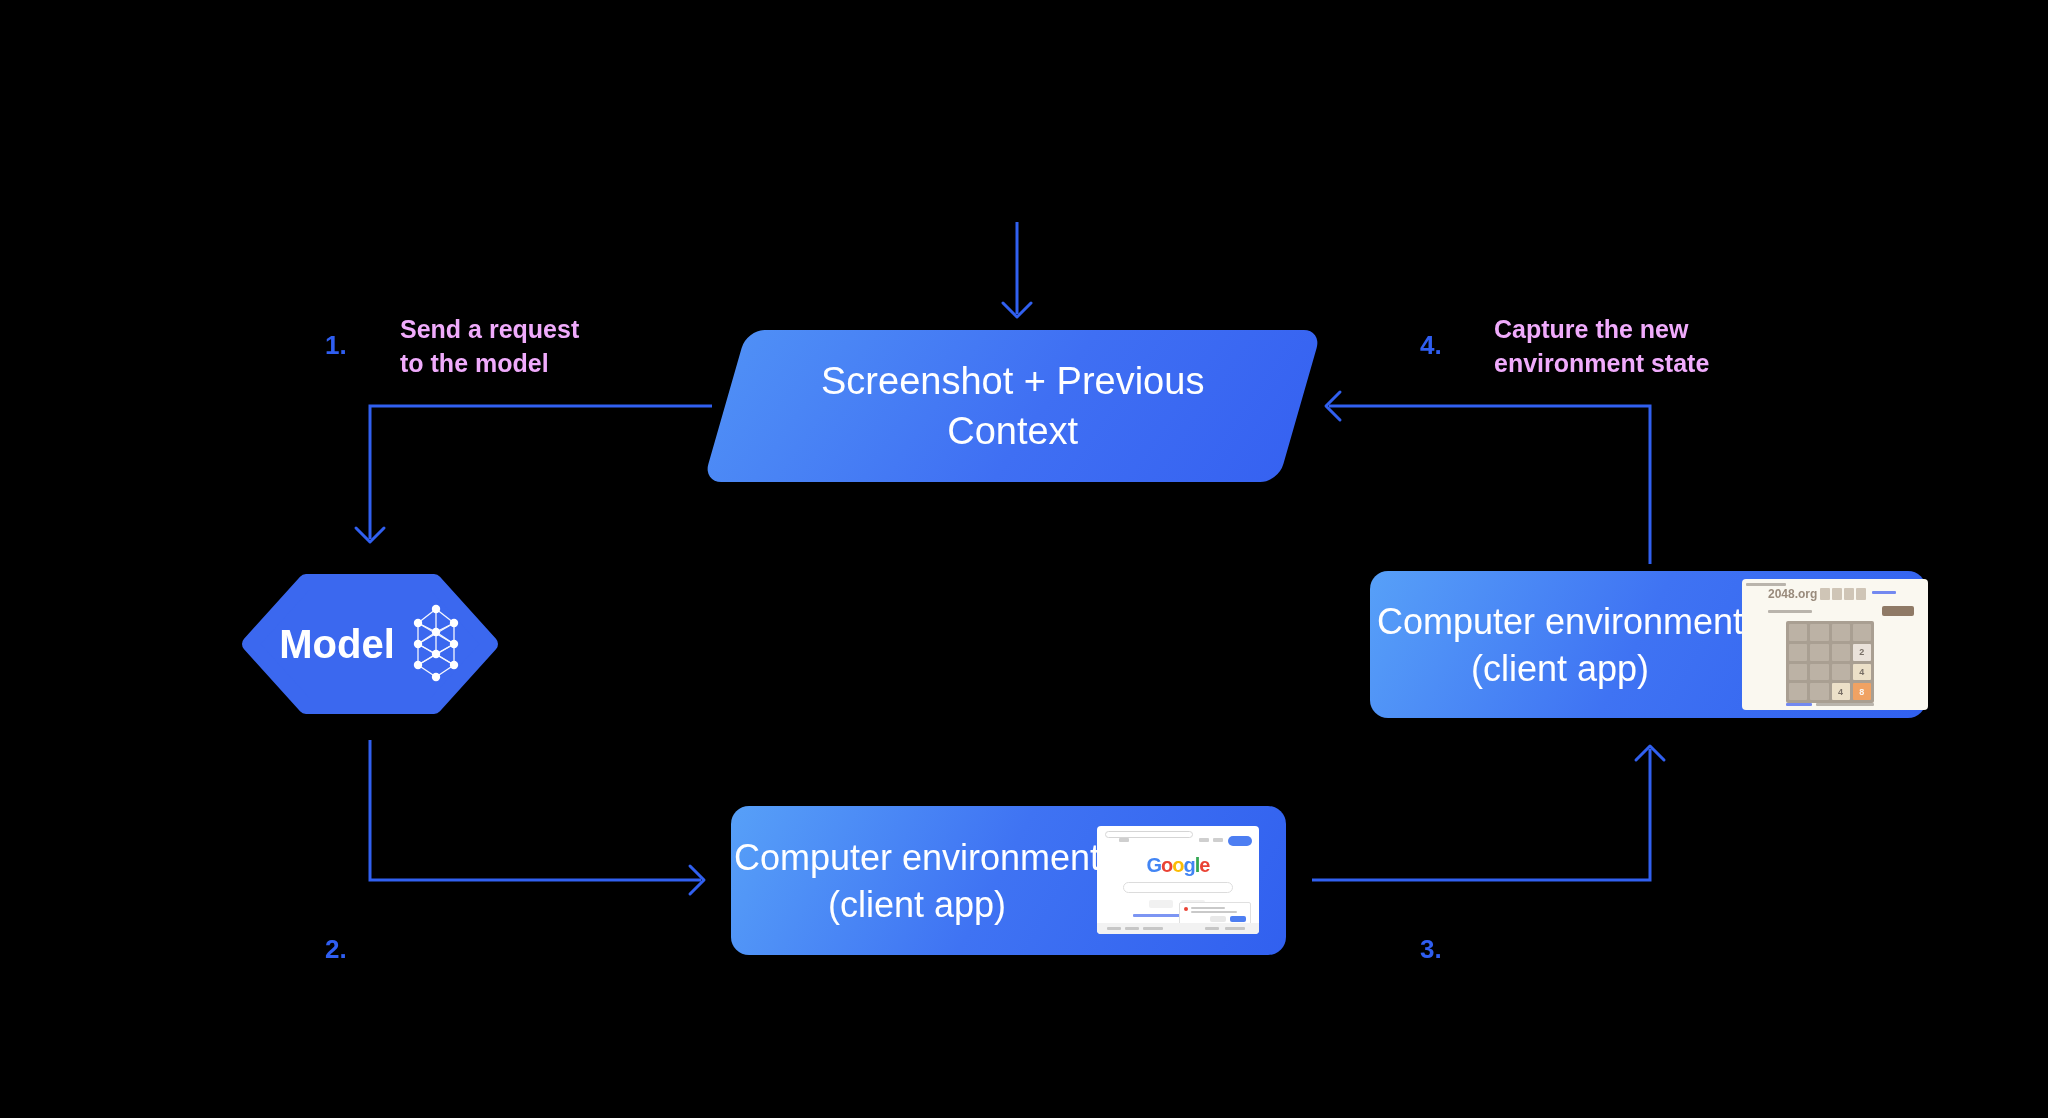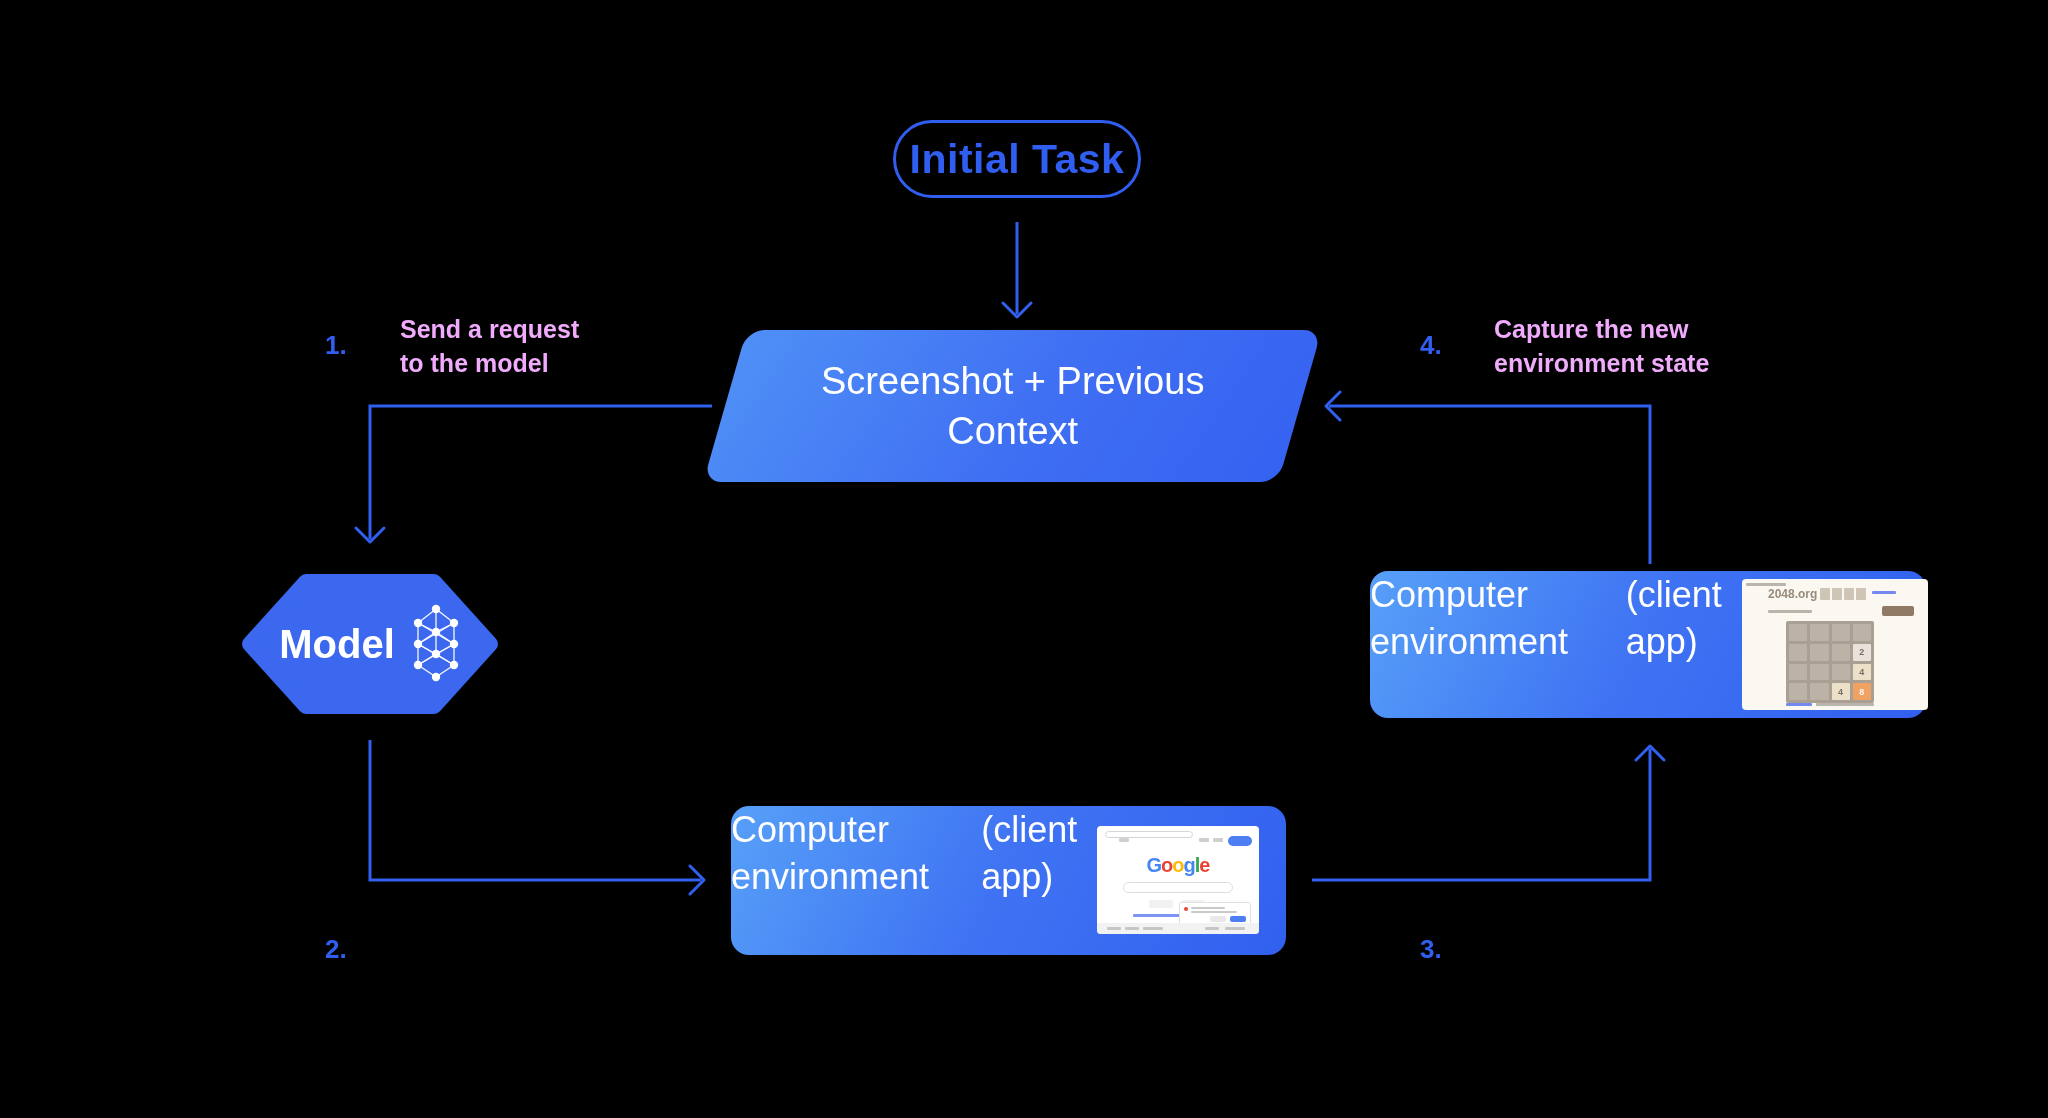--- a/index.html
+++ b/index.html
@@ -32,22 +32,22 @@
   .hex-content{
     position:absolute;inset:0;display:flex;align-items:center;justify-content:center;gap:16px;
   }
   .hex-content .model-label{color:#fff;font-size:40px;font-weight:700;}
   
   .envbox{
     position:absolute;z-index:2;border-radius:18px;box-sizing:border-box;
     background:linear-gradient(118deg,#57a0f8 0%,#3f73f3 48%,#3160ef 100%);
   }
   .envbox .env-label{
-    position:absolute;top:0;bottom:0;display:flex;flex-direction:row;justify-content:center;
-    color:#fff;font-size:36px;line-height:47px;text-align:left;font-weight:400;
+    position:absolute;top:0;bottom:0;display:flex;flex-direction:column;justify-content:center;
+    color:#fff;font-size:36px;line-height:47px;text-align:center;font-weight:400;
   }
   #env-right{left:1370px;top:571px;width:556px;height:147px;}
   #env-right .env-label{left:0;width:380px;}
   #env-bottom{left:731px;top:806px;width:555px;height:149px;}
   #env-bottom .env-label{left:0;width:372px;}
   
   .step-num{position:absolute;z-index:2;color:#2f5ef1;font-size:26px;font-weight:700;}
   .step-text{position:absolute;z-index:2;color:#f0abfc;font-size:25px;font-weight:700;line-height:34px;}
   
   .thumb{position:absolute;border-radius:4px;overflow:hidden;}
@@ -108,23 +108,20 @@
     <g>
       <polyline points="1312,880 1650,880 1650,749"></polyline>
       <path class="head" d="M1636 760 L1650 746 L1664 760"></path>
     </g>
     <g>
       <polyline points="1650,564 1650,406 1329,406"></polyline>
       <path class="head" d="M1340 392 L1326 406 L1340 420"></path>
     </g>
   </svg>
 
-  <div class="pill">
-    <span>Initial Task</span>
-  </div>
 
   <div class="para">
     <div class="para-label">
       <div>Screenshot + Previous</div>
       <div>Context</div>
     </div>
   </div>
 
   <div class="hex-wrap">
     <svg class="hex" width="260" height="148" viewBox="0 0 260 148">

